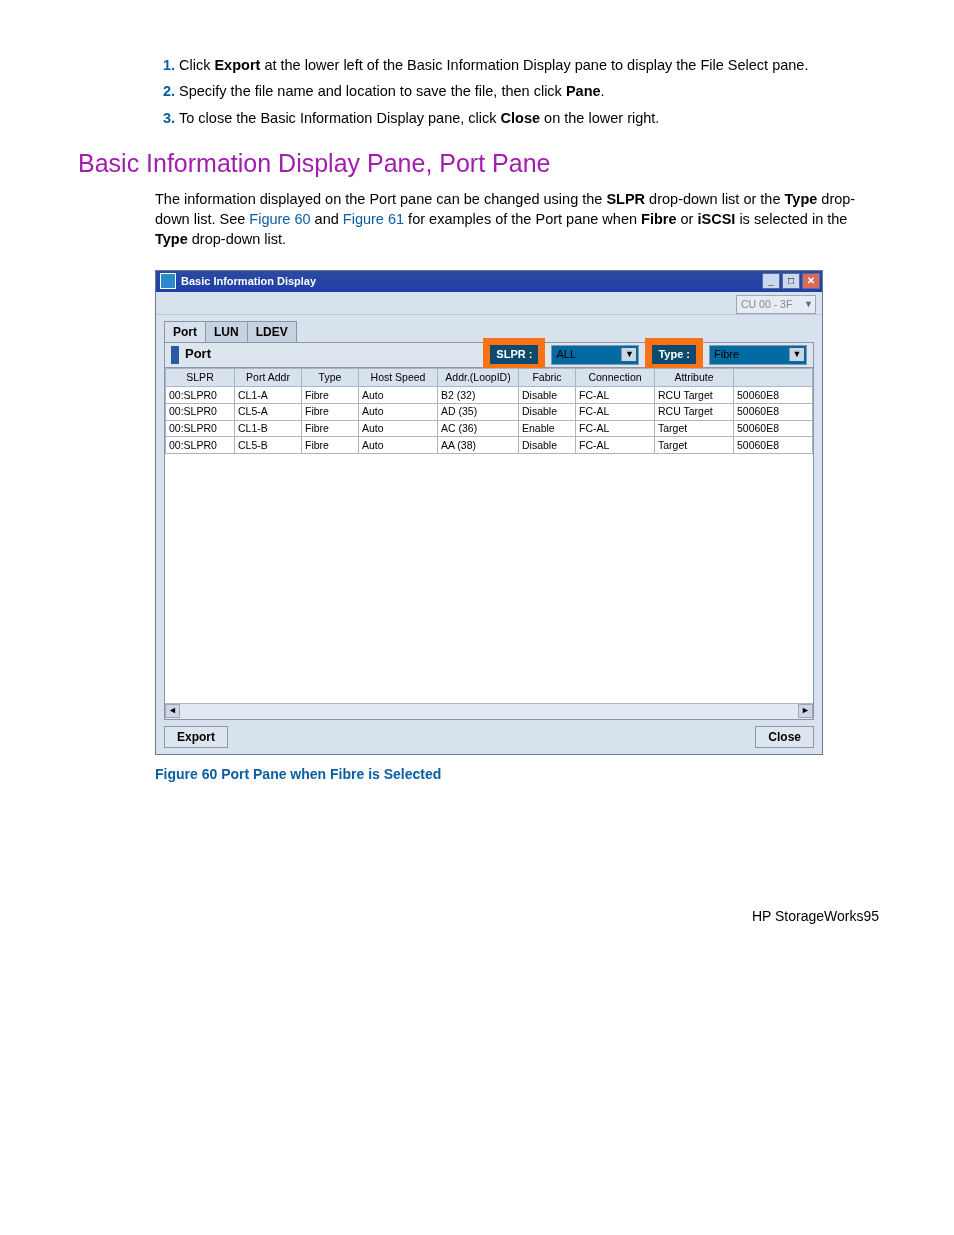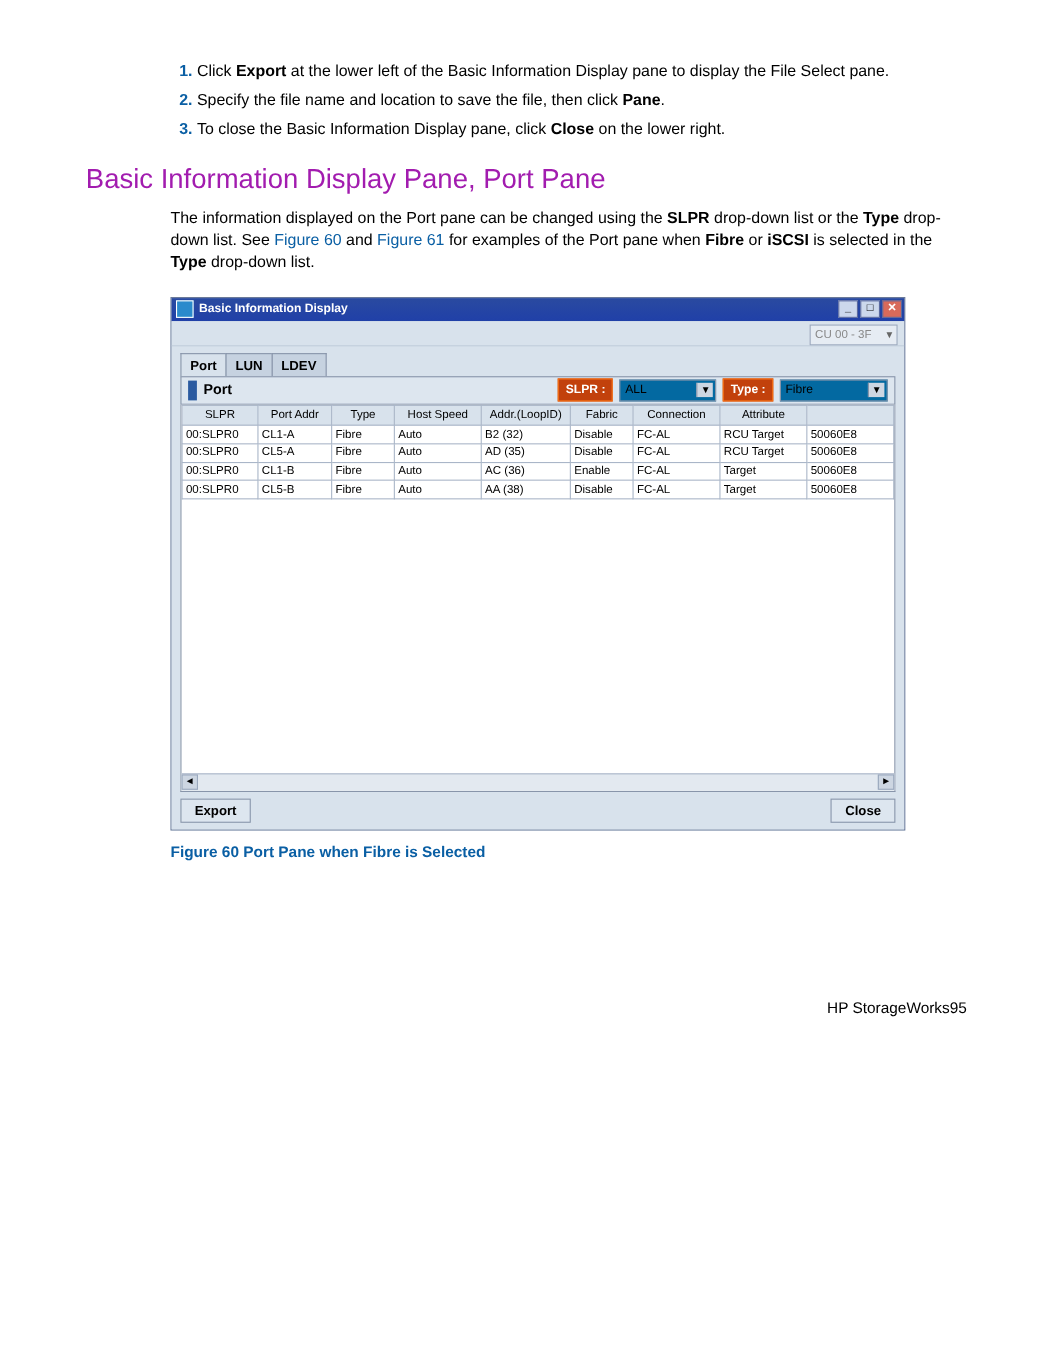--- a/index.html
+++ b/index.html
@@ -84,22 +84,22 @@
   .port-head{
     border:1px solid #8895aa; background:#dde6ef;
     display:flex;align-items:center;justify-content:space-between;
     padding:4px 6px; height:26px; box-sizing:border-box; margin-top:-1px;
   }
   .port-head-left{display:flex;align-items:center;gap:6px;}
   .port-mark{width:8px;height:18px;background:#2a5aa0;}
   .port-title{font-weight:bold; font-size:13px;}
   .port-head-right{display:flex;align-items:center;gap:6px;}
   .lbl-dark{
-    background:#c2410c;color:#fff;font-size:11px;font-weight:bold;
-    padding:2px 6px; border:1px solid #f97316;
+    background:#0c4a6e;color:#fff;font-size:11px;font-weight:bold;
+    padding:2px 6px; border:7px solid #f97316;
   }
   .select{
     height:18px; background:#0369a1;border:1px solid #8895aa;font-size:11px;
     display:flex;align-items:center;justify-content:space-between;padding:0 2px 0 4px;
   }
   .select .carat{width:14px;text-align:center;background:#cdd6e2;border-left:1px solid #8895aa;font-size:9px;}
   .slpr-sel{width:80px;}
   .type-sel{width:90px;}
   
   .tablewrap{

